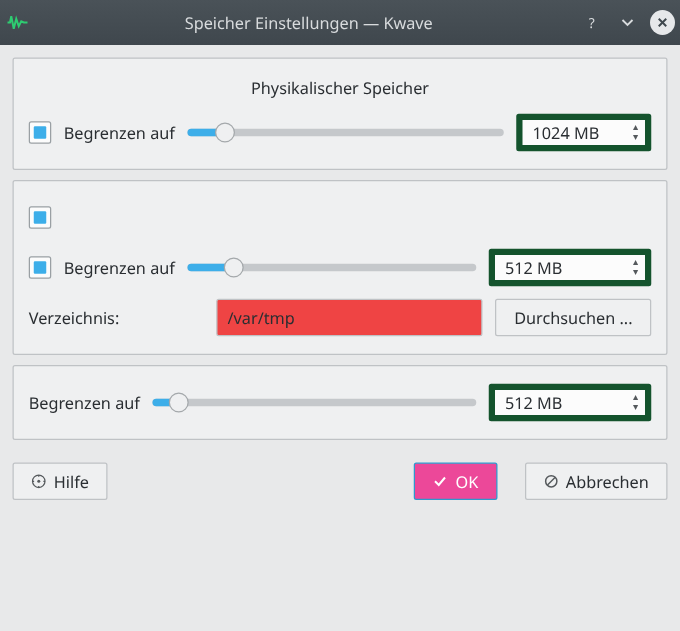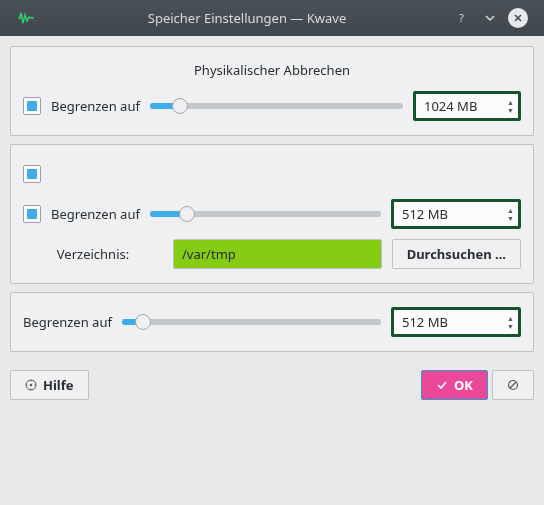--- a/index.html
+++ b/index.html
@@ -11,21 +11,21 @@
     color: #2a2e32;
     width: 544px;
     height: 505px;
     overflow: hidden;
   }
   .titlebar {
     height: 36px;
     background: linear-gradient(#4a5258, #3f474d);
     display: flex;
     align-items: center;
-    padding: 0 16px;
+    padding: 0 4px;
     color: #e6e8ea;
   }
   .titlebar .app-icon {
     width: 20px; height: 20px;
     margin-right: 6px;
     display: flex; align-items: center; justify-content: center;
   }
   .titlebar .title {
     flex: 1;
     text-align: center;
@@ -87,21 +87,20 @@
     content: "";
     width: 10px; height: 10px;
     background: #3daee9;
     border-radius: 1px;
   }
   .check-label {
     font-size: 13px;
   }
   .static-label {
     font-size: 13px;
-    text-align: center;
   }
   .slider {
     flex: 1;
     height: 20px;
     position: relative;
     display: flex;
     align-items: center;
   }
   .slider .track {
     height: 6px;
@@ -123,21 +122,21 @@
     background: #eff0f1;
     border: 1px solid #a4a8ab;
     border-radius: 50%;
     position: absolute;
     top: 50%;
     transform: translate(-50%, -50%);
   }
   .spinbox {
     display: flex;
     align-items: center;
-    border: 3px solid #14532d;
+    border: 5px solid #14532d;
     border-radius: 2px;
     background: #fcfcfc;
     height: 30px;
     width: 108px;
     padding: 0 4px 0 8px;
     flex-shrink: 0;
   }
   .spinbox .value {
     flex: 1;
     font-size: 13px;
@@ -146,56 +145,55 @@
     display: flex;
     flex-direction: column;
     gap: 1px;
     font-size: 7px;
     color: #55595c;
     line-height: 7px;
   }
   .textfield {
     border: 1px solid #bfc2c5;
     border-radius: 2px;
-    background: #84cc16;
+    background: #ef4444;
     height: 30px;
     padding: 0 8px;
     font-size: 13px;
     font-family: inherit;
     flex: 1;
     min-width: 0;
     color: #2a2e32;
   }
   .button {
     border: 1px solid #bfc2c5;
     border-radius: 2px;
     background: #eff0f1;
     height: 30px;
     padding: 0 14px;
     font-size: 13px;
     display: flex;
     align-items: center;
     gap: 6px;
     cursor: default;
     color: #2a2e32;
-    font-weight: bold;
   }
   .button.primary {
     background: #ec4899;
     border-color: #2f98cd;
     color: #ffffff;
   }
   .button .icon {
     display: flex;
     align-items: center;
   }
   .footer {
     display: flex;
     padding: 8px 10px 10px 10px;
-    gap: 4px;
+    gap: 22px;
   }
   .footer .spacer { flex: 1; }
   .dir-label { width: 140px; }
   .swap-spinbox, .undo-spinbox { width: 130px; }
 </style>
 </head>
 <body>
 
 <div class="titlebar">
   <div class="app-icon">
@@ -220,21 +218,21 @@
           <line x1="2" y1="2" x2="8" y2="8" stroke="#3f474d" stroke-width="1.5"></line>
           <line x1="8" y1="2" x2="2" y2="8" stroke="#3f474d" stroke-width="1.5"></line>
         </svg>
     </div>
   </div>
 </div>
 
 <div class="content">
 
   <div class="groupbox">
-    <div class="legend">Physikalischer Abbrechen</div>
+    <div class="legend">Physikalischer Speicher</div>
     <div class="row">
       <div class="checkbox checked"></div>
       <div class="check-label">Begrenzen auf</div>
       <div class="slider">
         <div class="track">
             <div class="fill" style="width:12%"></div>
           </div>
         <div class="thumb" style="left:12%"></div>
       </div>
       <div class="spinbox">
@@ -324,14 +322,15 @@
     </span>
     <span>OK</span>
   </div>
   <div class="button">
     <span class="icon">
       <svg width="12" height="12" viewBox="0 0 12 12">
           <circle cx="6" cy="6" r="4.5" stroke="#55595c" stroke-width="1.2" fill="none"></circle>
           <line x1="3" y1="9" x2="9" y2="3" stroke="#55595c" stroke-width="1.2"></line>
         </svg>
     </span>
+    <span>Abbrechen</span>
   </div>
 </div>
 
 </body></html>

